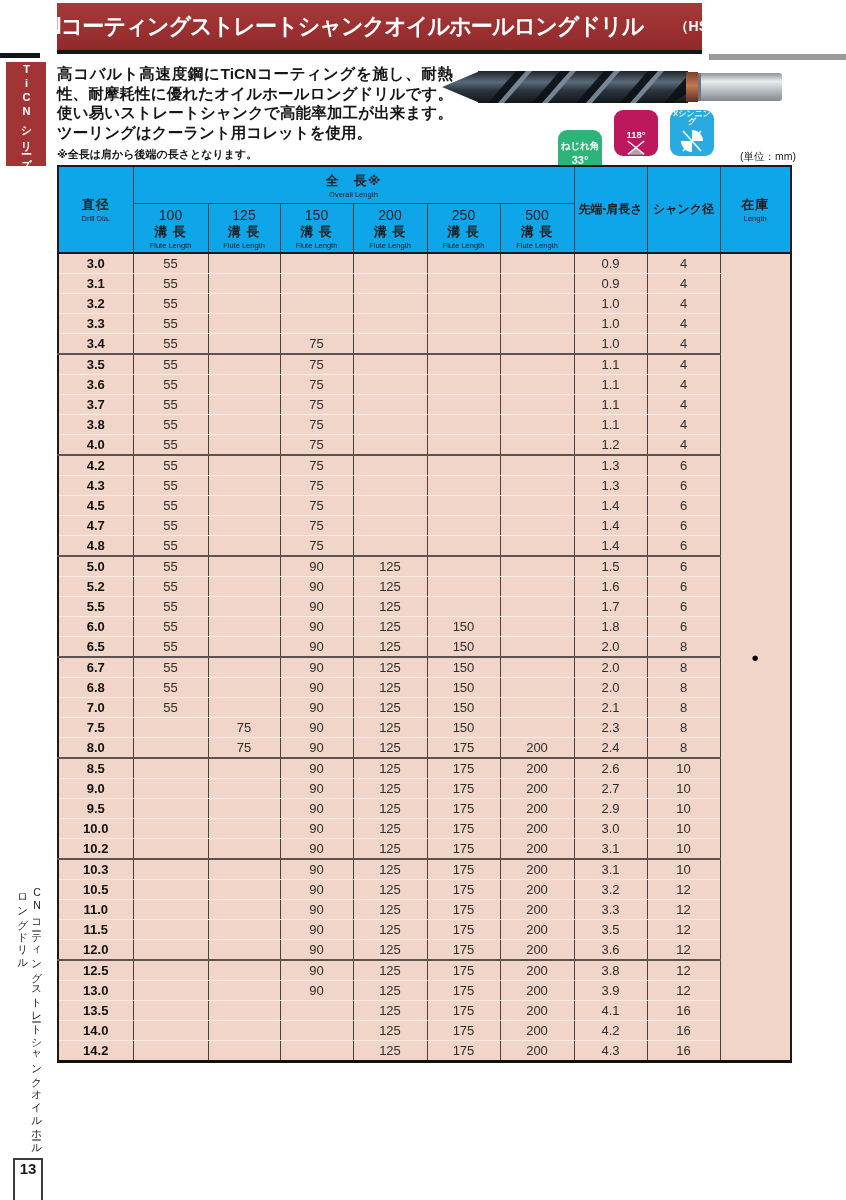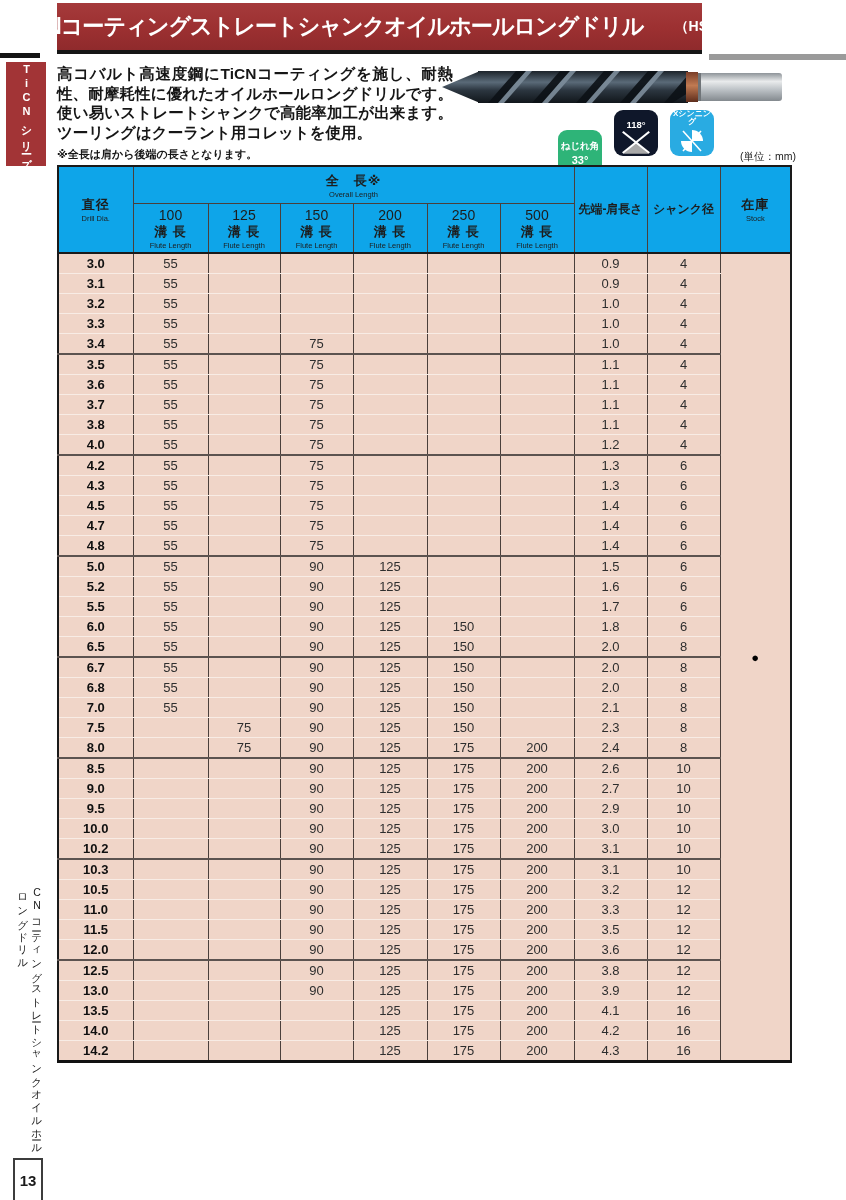--- a/index.html
+++ b/index.html
@@ -37,21 +37,21 @@
   .unit-label{position:absolute;right:50px;top:150px;font-size:10.5px;color:#222;}
   
   .drill-photo{position:absolute;left:428px;top:62px;}
   
   .badges{position:absolute;left:558px;top:110px;display:flex;gap:12px;}
   .badge{width:44px;height:46px;border-radius:9px;color:#fff;display:flex;flex-direction:column;
     align-items:center;justify-content:center;text-align:center;}
   .badge-helix{background:#2eb478;margin-top:20px;}
   .badge-helix .l1{font-size:9.5px;font-weight:bold;}
   .badge-helix .l2{font-size:11px;font-weight:bold;margin-top:1px;}
-  .badge-point{background:#0f172a;justify-content:center;padding-top:10px;box-sizing:border-box;}
+  .badge-point{background:#be185d;justify-content:center;padding-top:20px;box-sizing:border-box;}
   .badge-point .l1{font-size:9.5px;font-weight:bold;line-height:1;}
   .badge-thinning{background:#29abe2;justify-content:flex-start;box-sizing:border-box;}
   .badge-thinning .l1{font-size:8px;font-weight:bold;line-height:1;}
   
   .spec-table-wrap{position:absolute;left:57px;top:165px;}
   table.spec{border-collapse:collapse;table-layout:fixed;width:733px;border:2px solid #1a1a1a;}
   table.spec th,table.spec td{border-left:1px solid #4a3f3b;padding:0;text-align:center;vertical-align:middle;}
   table.spec thead th{background:#0ea5e9;color:#1d1d1d;}
   th .jp{display:block;font-size:13px;font-weight:bold;letter-spacing:1px;}
   th .jp.small{font-size:12px;letter-spacing:0;}
@@ -69,21 +69,21 @@
   .side-label{
     position:absolute;left:16px;top:886px;height:268px;
     writing-mode:vertical-rl;text-orientation:upright;
     font-size:10.5px;color:#1a1a1a;letter-spacing:1px;
   }
   .page-box{
     position:absolute;left:13px;top:1158px;width:30px;height:42px;
     border:2px solid #3c3c3c;border-bottom:none;box-sizing:border-box;
     text-align:center;
   }
-  .page-box .num{font-size:15px;font-weight:bold;color:#1a1a1a;margin-top:12px;}
+  .page-box .num{font-size:15px;font-weight:bold;color:#1a1a1a;margin-top:0;}
 </style>
 </head>
 <body>
 
 <div class="edge-mark-left"></div>
 <div class="edge-mark-right"></div>
 
 <div class="banner">
   <span class="title">CNコーティングストレートシャンクオイルホールロングドリル</span>
   <span class="suffix">（HSCo）</span>
@@ -185,21 +185,21 @@
           <span class="en">Overall Length</span>
         </th>
         <th rowspan="2">
           <span class="jp small">先端-肩長さ</span>
         </th>
         <th rowspan="2">
           <span class="jp small">シャンク径</span>
         </th>
         <th rowspan="2">
           <span class="jp">在庫</span>
-          <span class="en">Stock</span>
+          <span class="en">Length</span>
         </th>
       </tr>
       <tr class="h2">
           <th>
             <span class="num">100</span>
             <span class="jp">溝 長</span>
             <span class="en">Flute Length</span>
           </th>
           <th>
             <span class="num">125</span>

